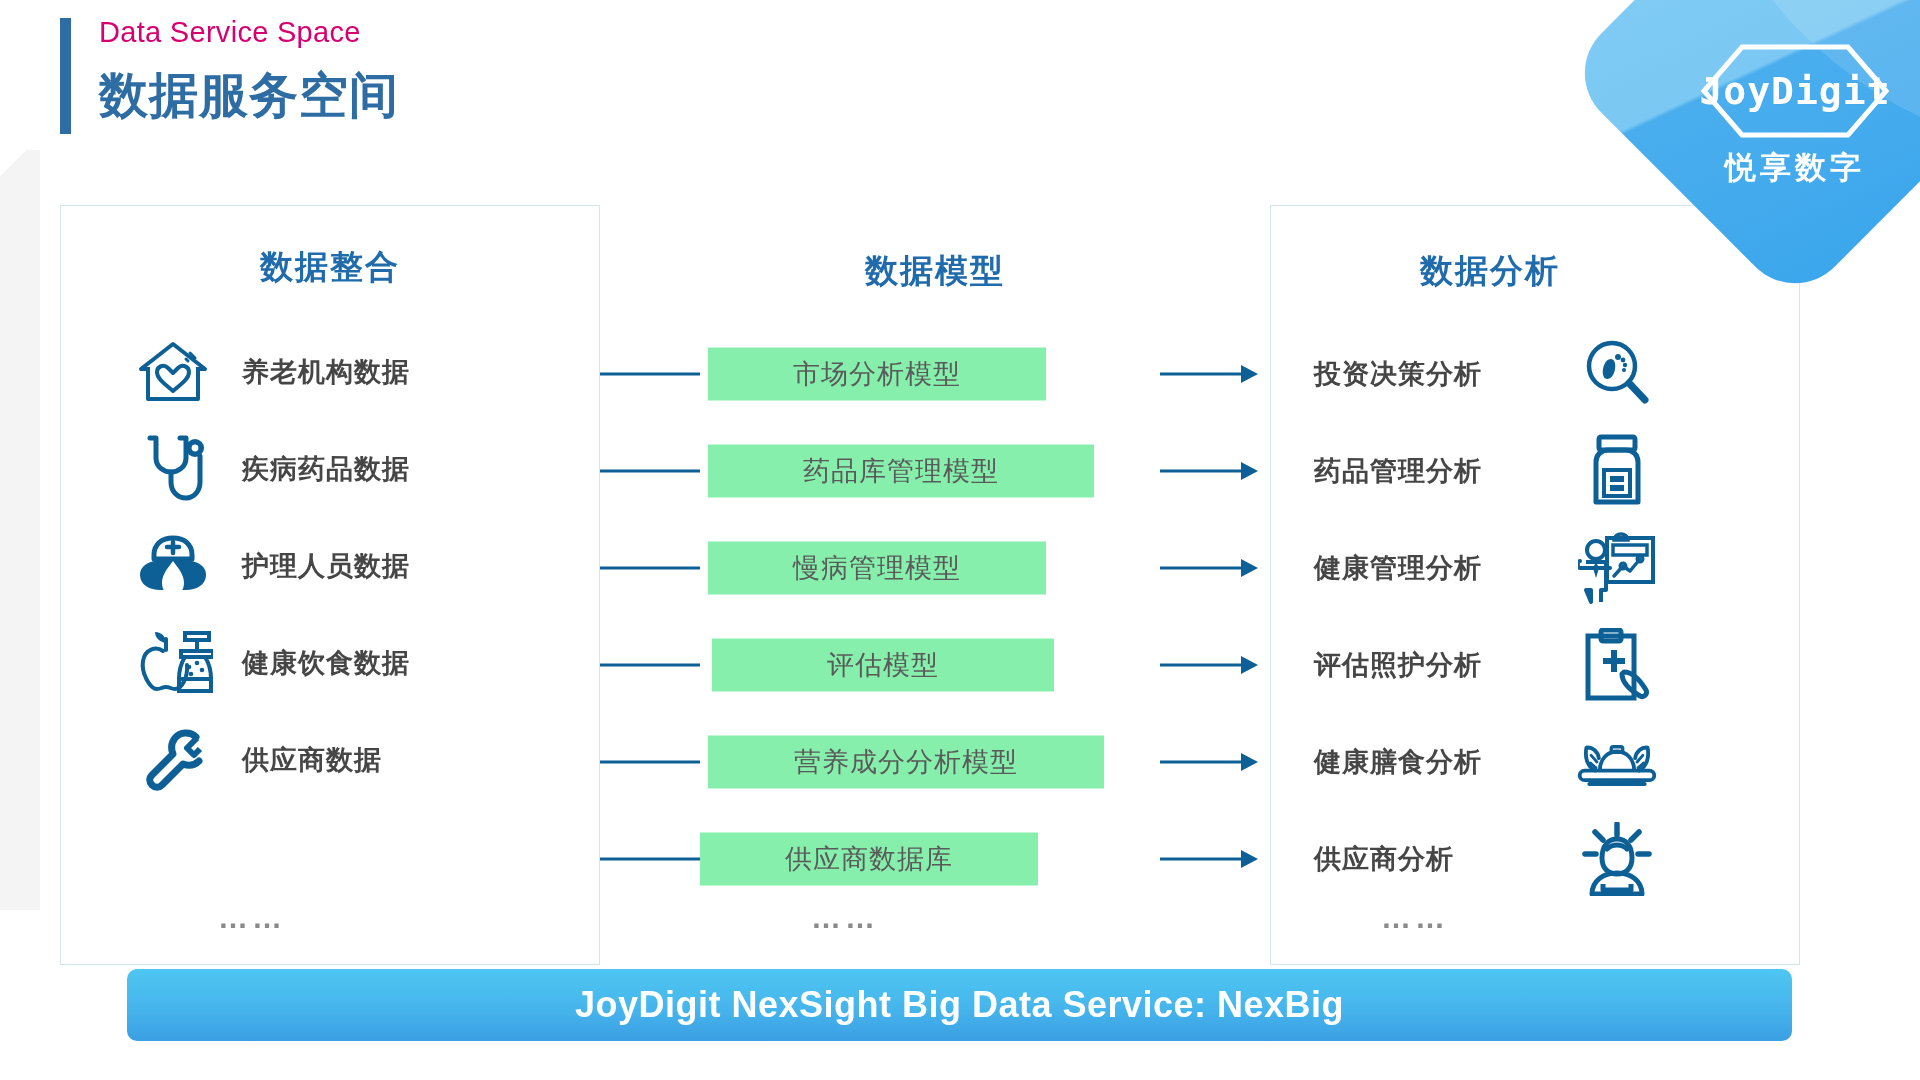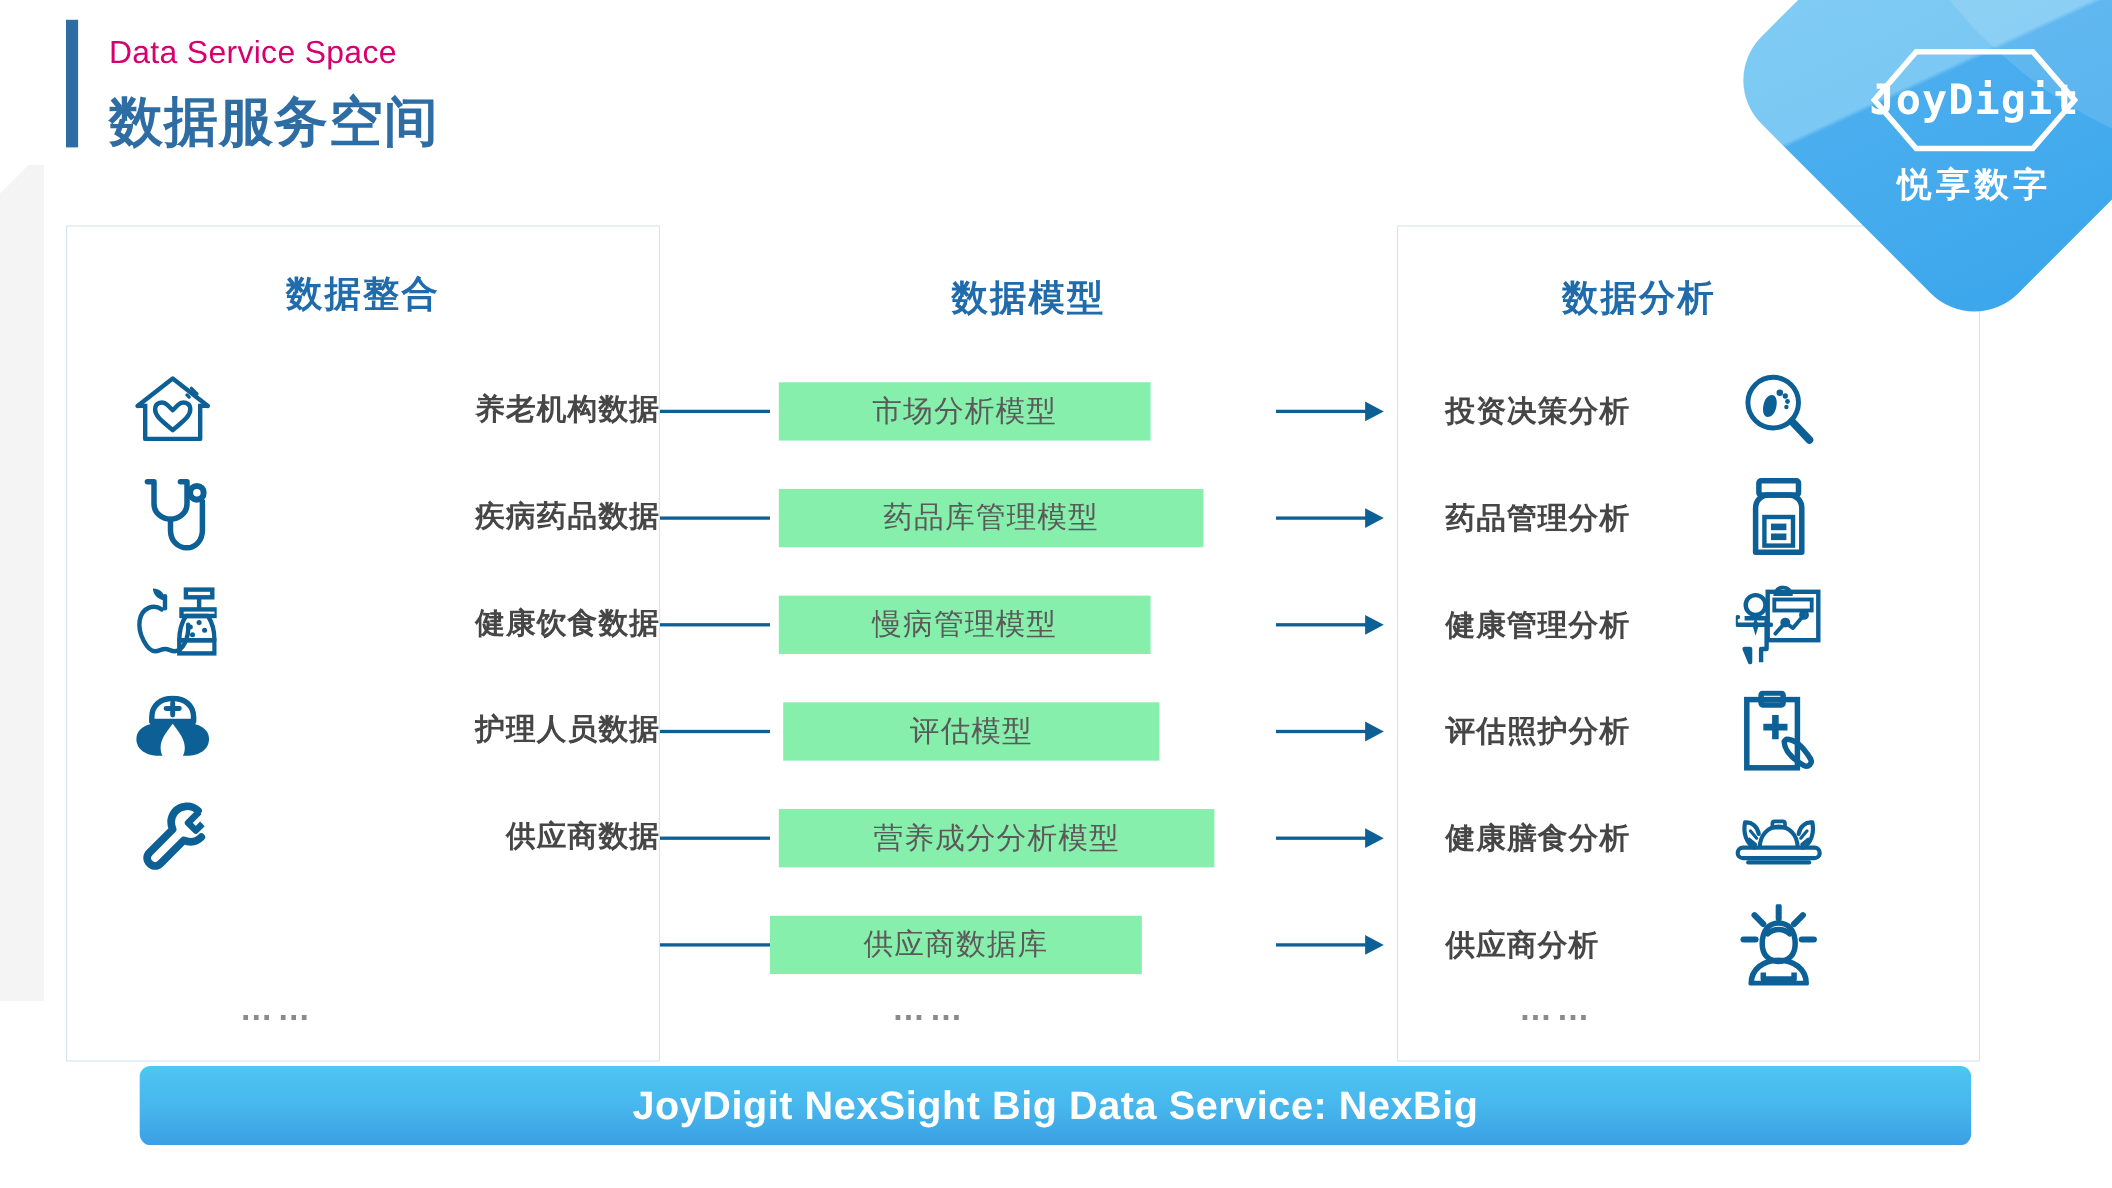--- a/index.html
+++ b/index.html
@@ -18,21 +18,21 @@
     width:700px;height:760px;
     background:linear-gradient(135deg,rgba(0,0,0,0) 47%,#f4f4f4 47%,#f4f4f4 100%);
   }
 
   
   .header{position:absolute;left:60px;top:18px;z-index:5;display:flex;}
   .header-bar{width:11px;height:116px;background:#2e6ca4;margin-right:28px;}
   .header-text{display:flex;flex-direction:column;justify-content:flex-start;}
   .eyebrow{
     color:#d6006e;font-size:29px;line-height:1;
-    margin-top:16px;letter-spacing:.3px;
+    margin-top:0;letter-spacing:.3px;
     font-family:"Liberation Sans","DejaVu Sans",sans-serif;
   }
   .headline{
     color:#2e6ca4;font-size:49px;font-weight:bold;line-height:1;
     margin-top:24px;letter-spacing:1px;
   }
 
   
   .logo-wrap{position:absolute;right:-40px;top:-92px;width:330px;height:330px;z-index:6;}
   .logo-diamond{
@@ -78,21 +78,21 @@
   .col-title{
     position:absolute;top:40px;width:100%;text-align:center;
     color:#1f6bac;font-size:33px;font-weight:bold;letter-spacing:2px;
   }
 
   
   .rows{position:absolute;top:118px;left:0;width:100%;}
   .row{height:97px;display:flex;align-items:center;}
 
   
-  .left-row{padding-left:54px;justify-content:space-between;}
+  .left-row{padding-left:70px;}
   .left-icon{width:86px;height:74px;display:flex;align-items:center;justify-content:center;flex:0 0 86px;}
   .left-label{
     margin-left:26px;color:#464646;font-size:27px;font-weight:bold;letter-spacing:1px;
   }
 
   
   .mid-row{position:relative;height:97px;}
   .line{
     position:absolute;top:50%;height:3px;background:#0d6096;transform:translateY(-50%);
   }
@@ -197,20 +197,32 @@
           <svg width="62" height="70" viewBox="0 0 62 70">
             <path d="M8 4 L14 4 L14 24 C14 33 22 38 29 38 C36 38 44 33 44 24 L44 4 L38 4" fill="none" stroke="#0d6096" stroke-width="5" stroke-linecap="round" stroke-linejoin="round"></path>
             <path d="M29 38 L29 48 C29 58 36 64 44 64 C52 64 58 57 58 48 L58 22" fill="none" stroke="#0d6096" stroke-width="5" stroke-linecap="round" stroke-linejoin="round"></path>
             <circle cx="53" cy="14" r="9" fill="#0d6096"></circle>
             <circle cx="53" cy="14" r="3.4" fill="#ffffff"></circle>
           </svg>
         </div>
         <div class="left-label">疾病药品数据</div>
       </div>
 
+
+      <div class="row left-row">
+        <div class="left-icon">
+          <svg width="78" height="62" viewBox="0 0 78 62">
+            <path d="M20 20 C20 9 28 3 39 3 C50 3 58 9 58 20 L58 24 L20 24 Z" fill="none" stroke="#0d6096" stroke-width="5" stroke-linejoin="round"></path>
+            <path d="M33 12 L45 12 M39 7 L39 18" stroke="#0d6096" stroke-width="4.5" stroke-linecap="round"></path>
+            <path d="M6 40 C6 28 20 24 39 24 C58 24 72 28 72 40 C72 50 62 55 52 55 L26 55 C16 55 6 50 6 40 Z" fill="#0d6096"></path>
+            <path d="M39 26 C33 34 28 40 28 48 C28 56 33 60 39 60 C45 60 50 56 50 48 C50 40 45 34 39 26 Z" fill="#ffffff"></path>
+          </svg>
+        </div>
+        <div class="left-label">护理人员数据</div>
+      </div>
 
       <div class="row left-row">
         <div class="left-icon">
           <svg width="80" height="68" viewBox="0 0 80 68">
             <path d="M30 22 C23 17 12 20 10 32 C8 44 17 60 24 60 C28 60 29 58 33 58 C37 58 38 60 42 60 C49 60 55 48 54 36" fill="none" stroke="#0d6096" stroke-width="4" stroke-linecap="round" stroke-linejoin="round"></path>
             <path d="M33 21 L33 10" stroke="#0d6096" stroke-width="4" stroke-linecap="round"></path>
             <path d="M33 14 C26 13 22 8 22 3 C29 3 33 8 33 14 Z" fill="#0d6096"></path>
             <rect x="52" y="4" width="24" height="7" fill="none" stroke="#0d6096" stroke-width="4"></rect>
             <path d="M64 11 L64 22" stroke="#0d6096" stroke-width="4"></path>
             <rect x="48" y="22" width="32" height="6" fill="none" stroke="#0d6096" stroke-width="4"></rect>
@@ -220,32 +232,20 @@
             <circle cx="64" cy="34" r="2.3" fill="#0d6096"></circle>
             <circle cx="69" cy="41" r="2.3" fill="#0d6096"></circle>
             <circle cx="58" cy="45" r="2.3" fill="#0d6096"></circle>
           </svg>
         </div>
         <div class="left-label">健康饮食数据</div>
       </div>
 
       <div class="row left-row">
         <div class="left-icon">
-          <svg width="78" height="62" viewBox="0 0 78 62">
-            <path d="M20 20 C20 9 28 3 39 3 C50 3 58 9 58 20 L58 24 L20 24 Z" fill="none" stroke="#0d6096" stroke-width="5" stroke-linejoin="round"></path>
-            <path d="M33 12 L45 12 M39 7 L39 18" stroke="#0d6096" stroke-width="4.5" stroke-linecap="round"></path>
-            <path d="M6 40 C6 28 20 24 39 24 C58 24 72 28 72 40 C72 50 62 55 52 55 L26 55 C16 55 6 50 6 40 Z" fill="#0d6096"></path>
-            <path d="M39 26 C33 34 28 40 28 48 C28 56 33 60 39 60 C45 60 50 56 50 48 C50 40 45 34 39 26 Z" fill="#ffffff"></path>
-          </svg>
-        </div>
-        <div class="left-label">护理人员数据</div>
-      </div>
-
-      <div class="row left-row">
-        <div class="left-icon">
           <svg width="62" height="62" viewBox="0 0 62 62">
             <path d="M54 8 C48 2 38 3 33 9 C29 14 29 20 31 25 L10 46 C7 49 7 53 10 56 C13 59 17 59 20 56 L41 35 C46 37 52 37 57 32" fill="none" stroke="#0d6096" stroke-width="7" stroke-linecap="round" stroke-linejoin="round"></path>
             <path d="M55 9 L45 19 L52 26 L58 20" fill="none" stroke="#0d6096" stroke-width="6" stroke-linejoin="round"></path>
           </svg>
         </div>
         <div class="left-label">供应商数据</div>
       </div>
     </div>
 
     <div class="dots dots-left">……</div>

